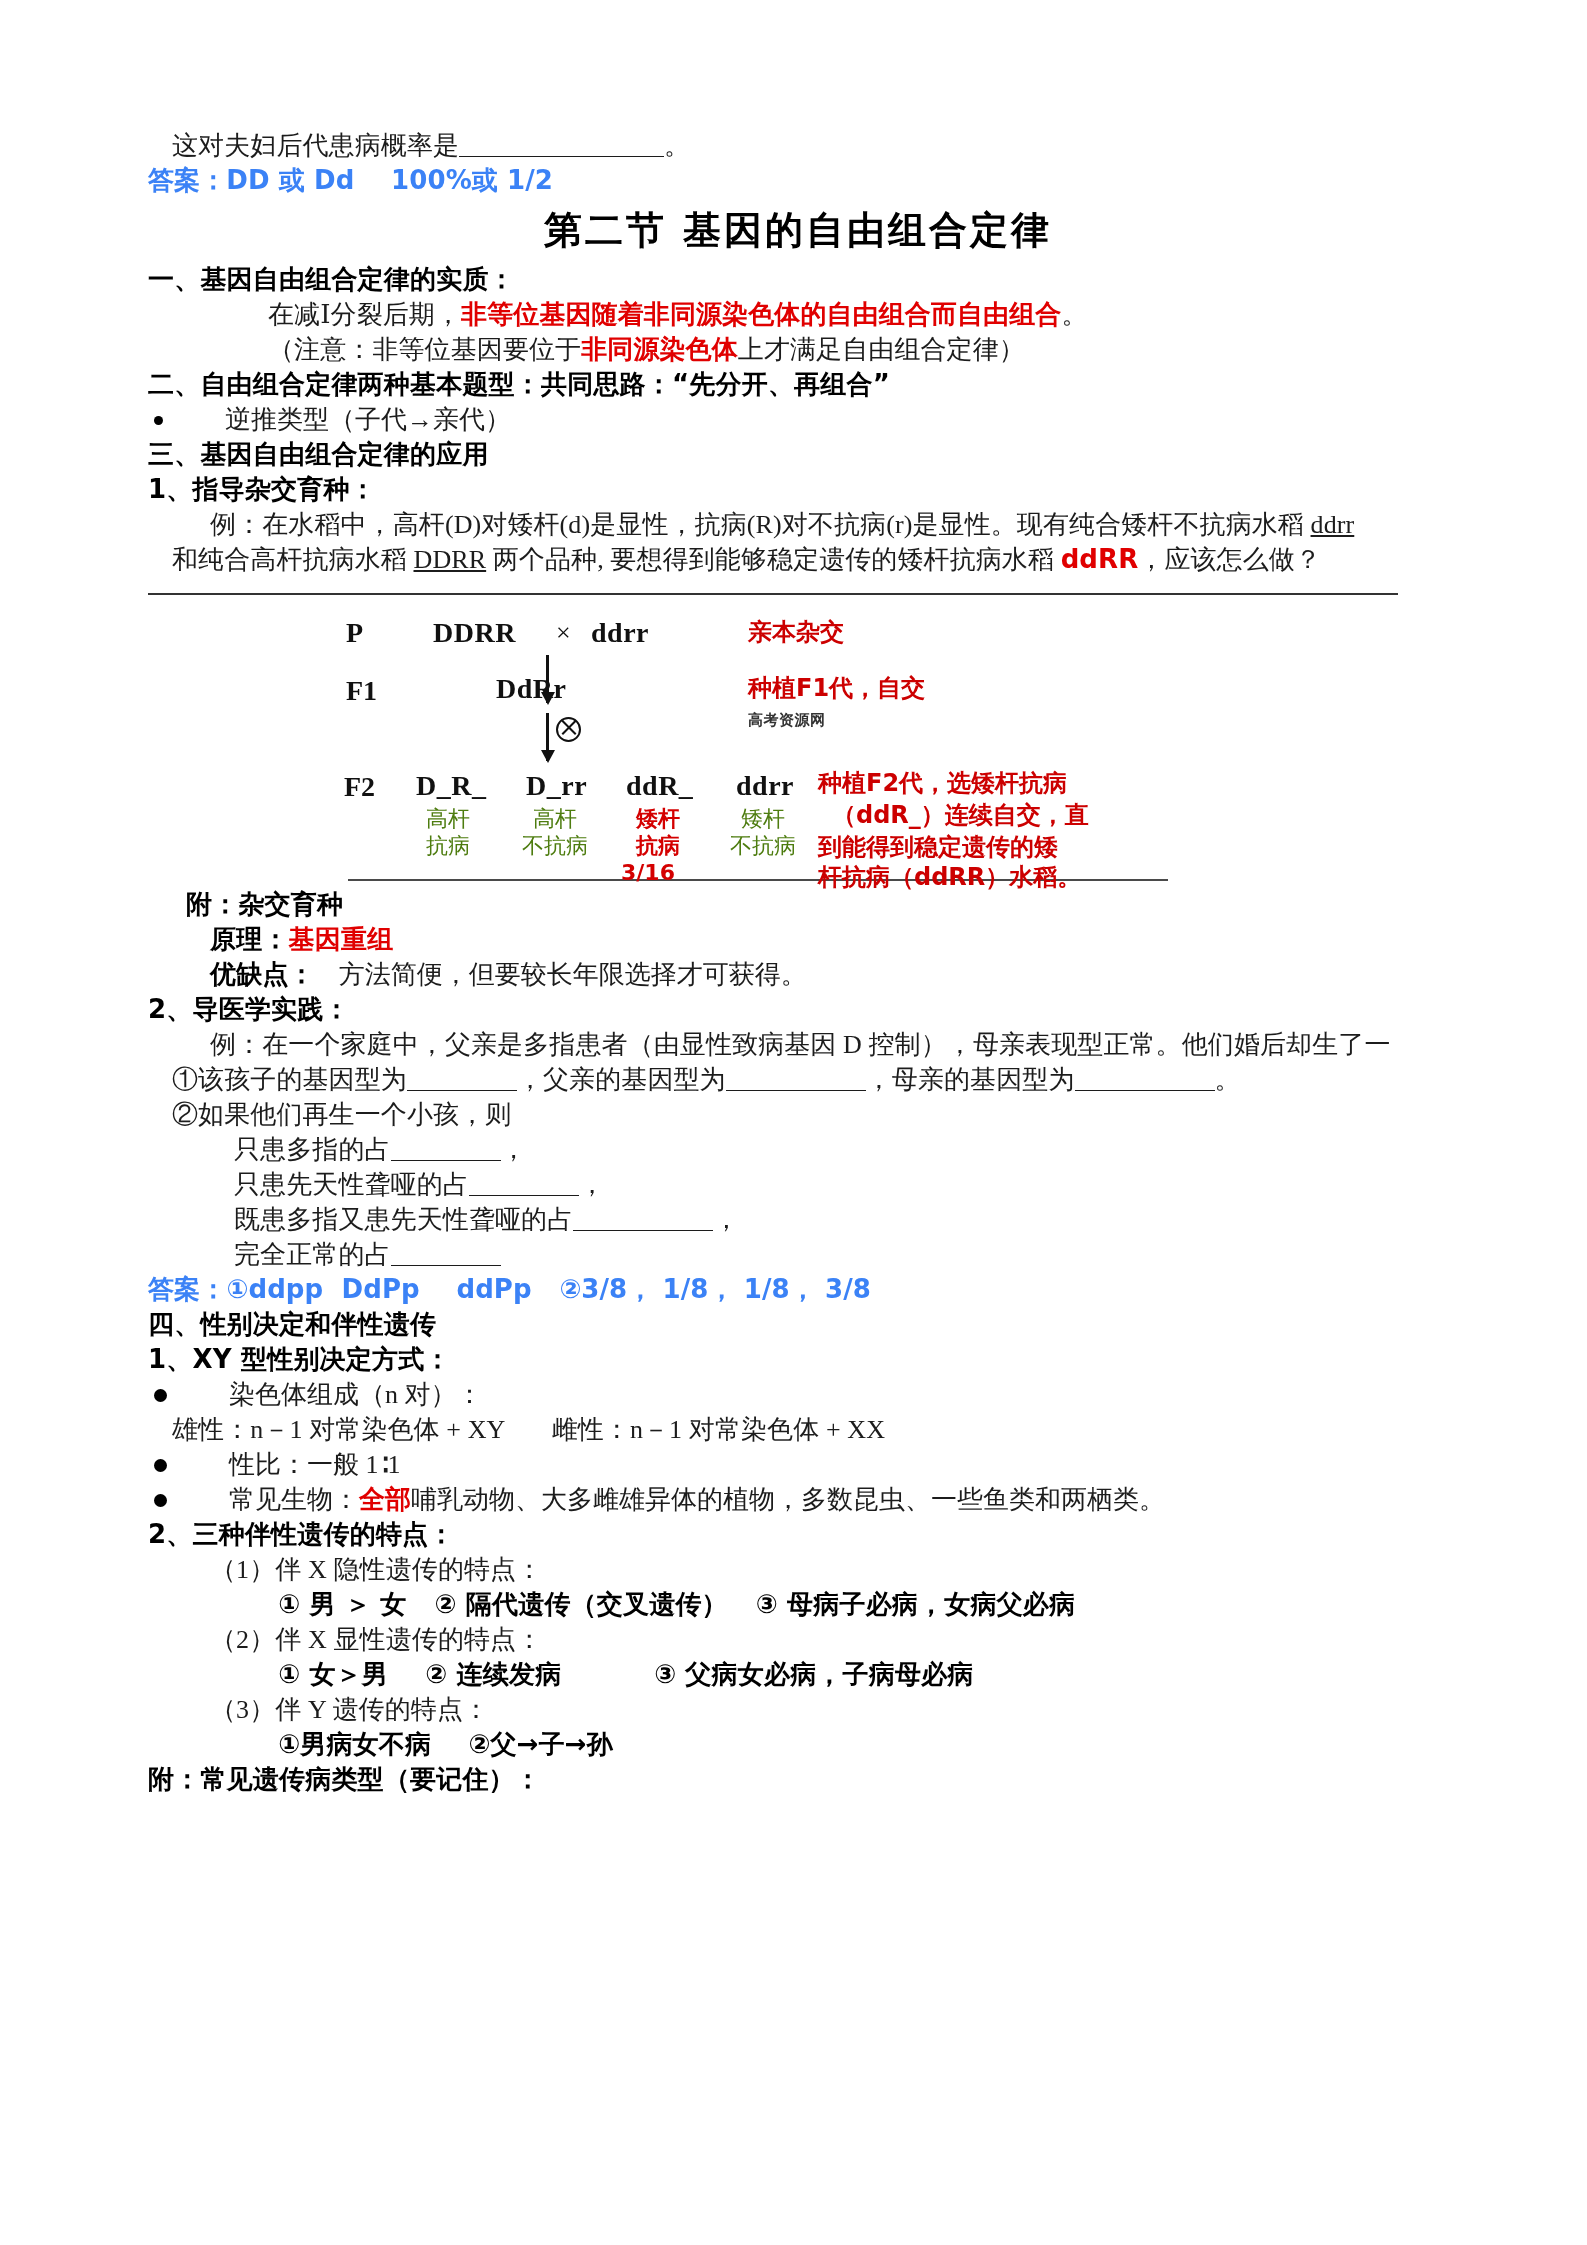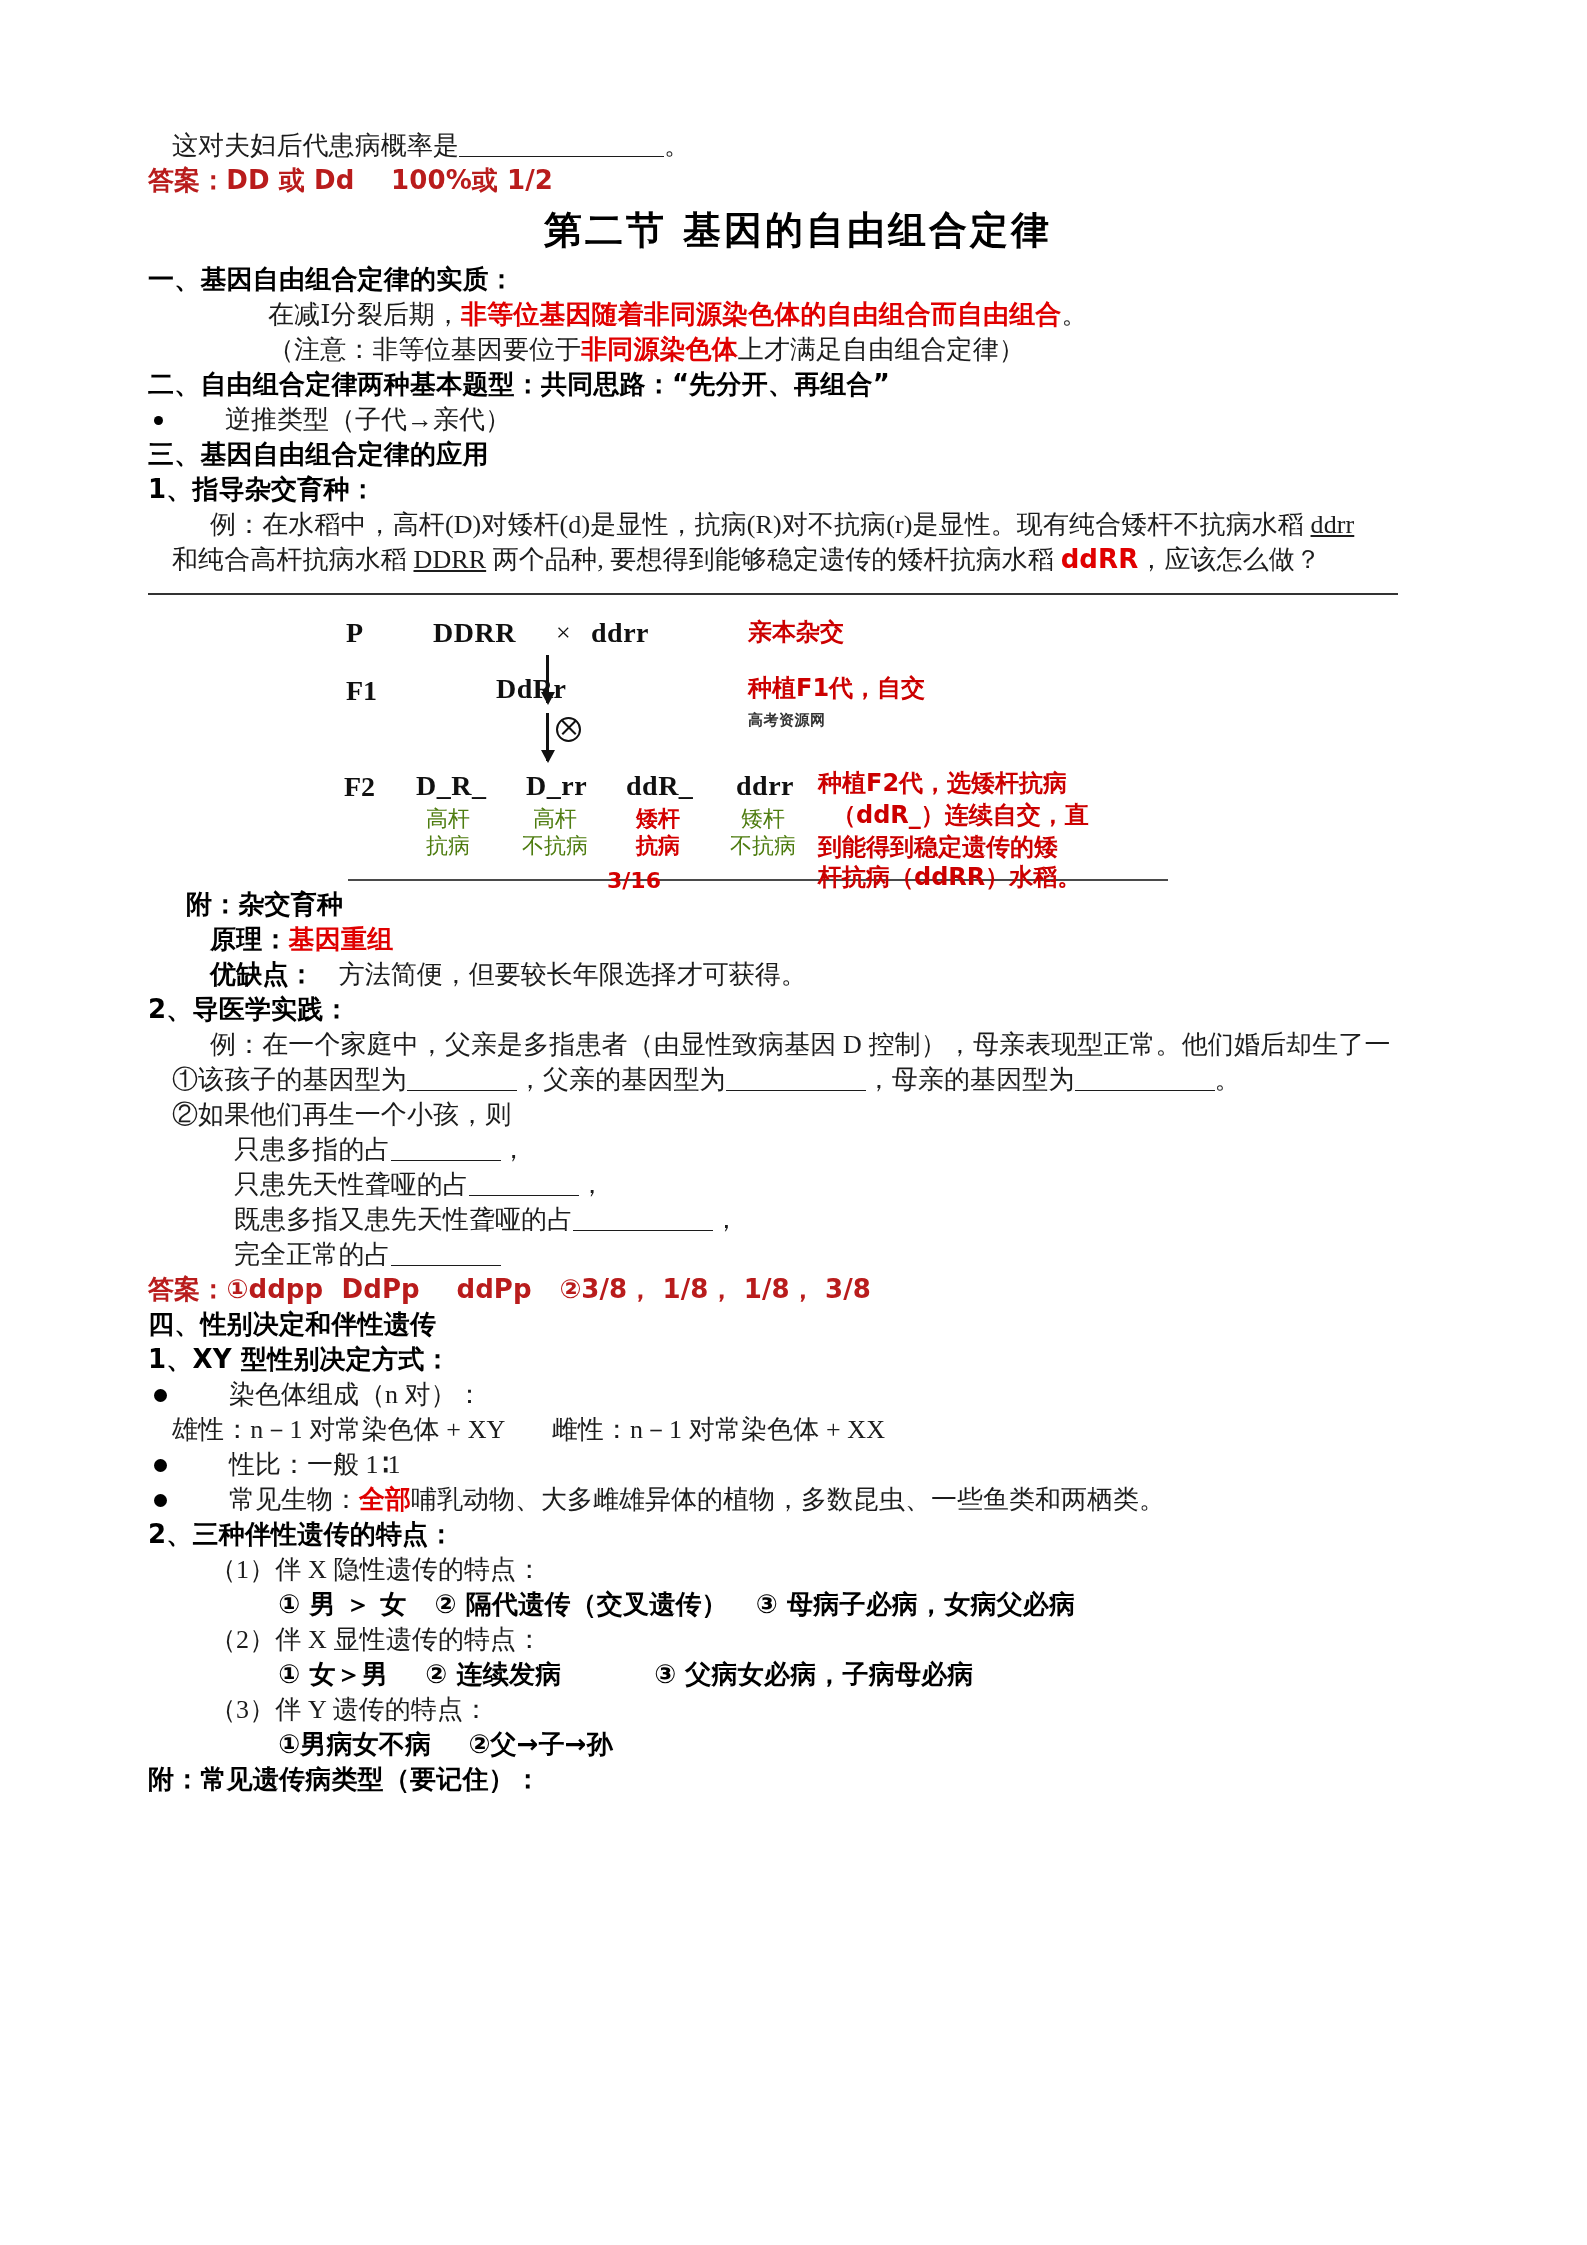--- a/index.html
+++ b/index.html
@@ -43,21 +43,21 @@
     letter-spacing: 0.2px;
   }
   .song {                    
     font-family: "Liberation Serif", "DejaVu Serif", serif;
     font-size: 26px;
     line-height: 35px;
     color: #1c1c1c;
     margin-left: 24px;
   }
   .red-b {
-    color: #b91c1c;
+    color: #3b82f6;
     font-family: "DejaVu Sans", "Liberation Sans", sans-serif;
     font-weight: bold;
   }
   .ured {
     color: #e00000;
     font-family: "DejaVu Sans", "Liberation Sans", sans-serif;
     font-weight: bold;
   }
   .ublk { text-decoration: underline; }
   .blank-s { display: inline-block; border-bottom: 1.5px solid #1c1c1c; width: 110px; vertical-align: -3px; }
@@ -250,21 +250,21 @@
     <span class="geno" style="left:588px; top:157px;">ddrr</span>
 
     <span class="pheno" style="left:260px; top:192px; width:80px;">高杆</span>
     <span class="pheno" style="left:260px; top:219px; width:80px;">抗病</span>
 
     <span class="pheno" style="left:364px; top:192px; width:86px;">高杆</span>
     <span class="pheno" style="left:364px; top:219px; width:86px;">不抗病</span>
 
     <span class="pheno hl" style="left:472px; top:192px; width:76px;">矮杆</span>
     <span class="pheno hl" style="left:472px; top:219px; width:76px;">抗病</span>
-    <span class="pheno hl" style="left:448px; top:246px; width:76px;margin-top:8px;">3/16</span>
+    <span class="pheno hl" style="left:462px; top:246px; width:76px;">3/16</span>
 
     <span class="pheno" style="left:572px; top:192px; width:86px;">矮杆</span>
     <span class="pheno" style="left:572px; top:219px; width:86px;">不抗病</span>
 
     <span class="note" style="left:670px; top:155px;">种植F2代，选矮杆抗病</span>
     <span class="note" style="left:684px; top:187px;">（ddR_）连续自交，直</span>
     <span class="note" style="left:670px; top:219px;">到能得到稳定遗传的矮</span>
     <span class="note" style="left:670px; top:249px;">杆抗病（ddRR）水稻。</span>
   </div>
 

